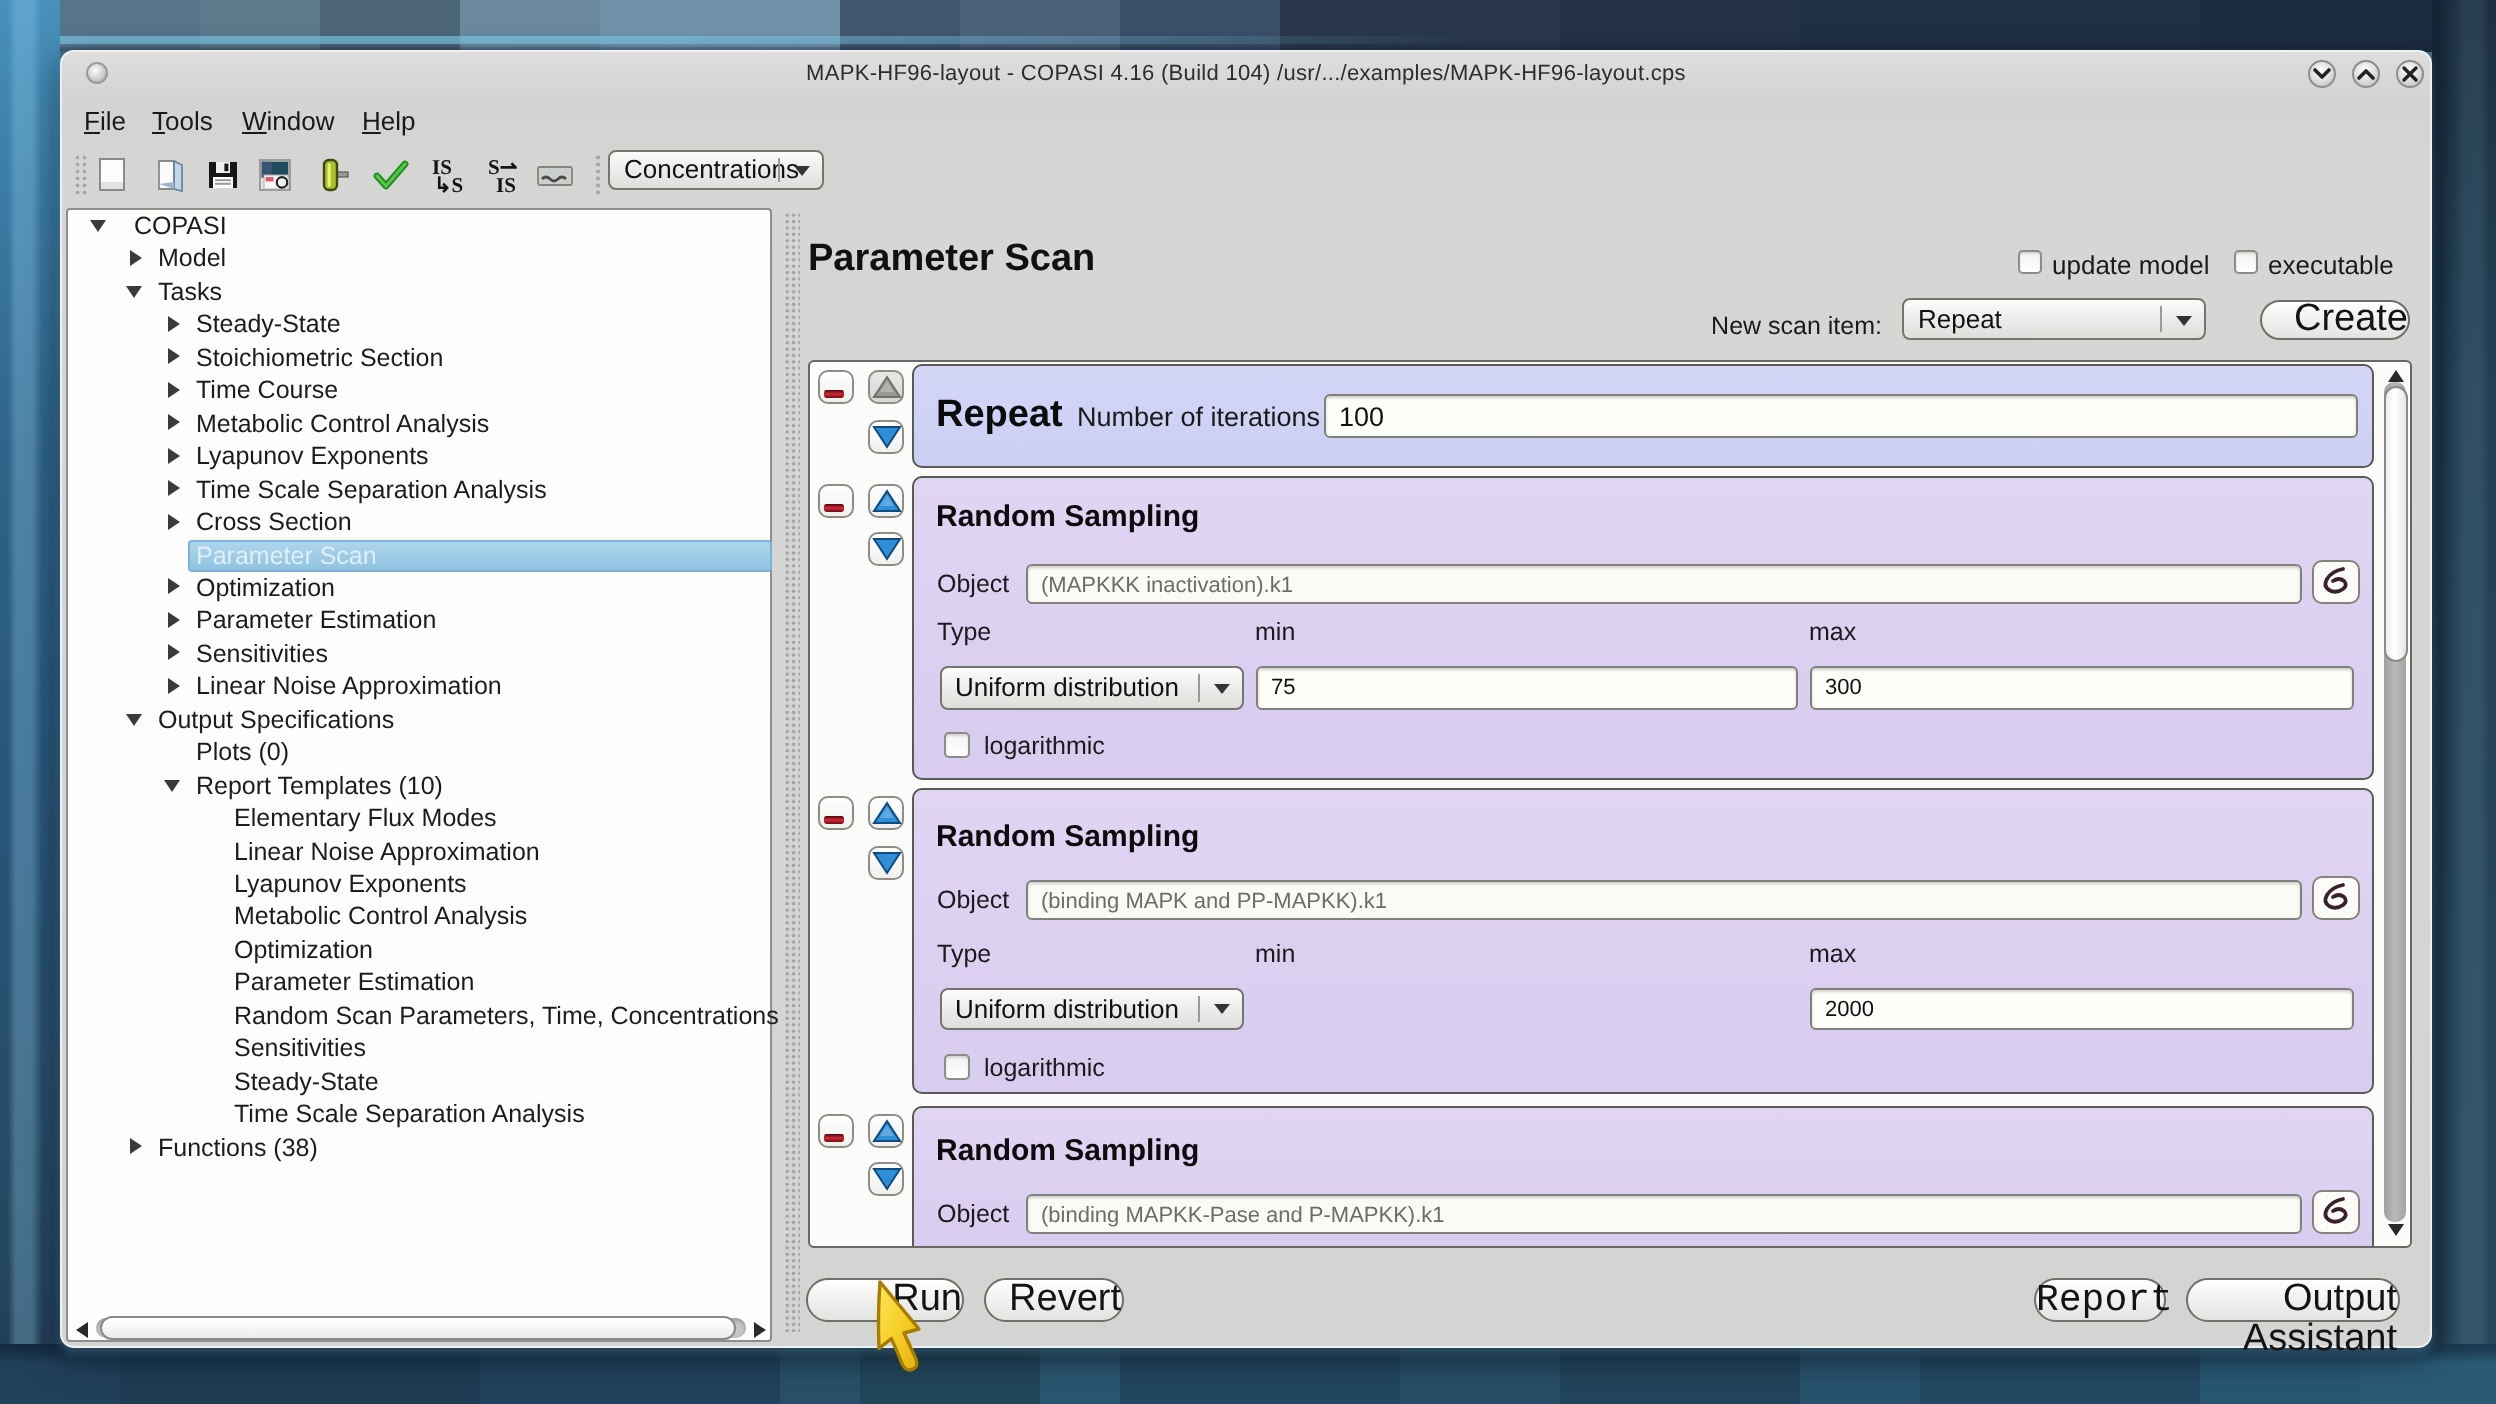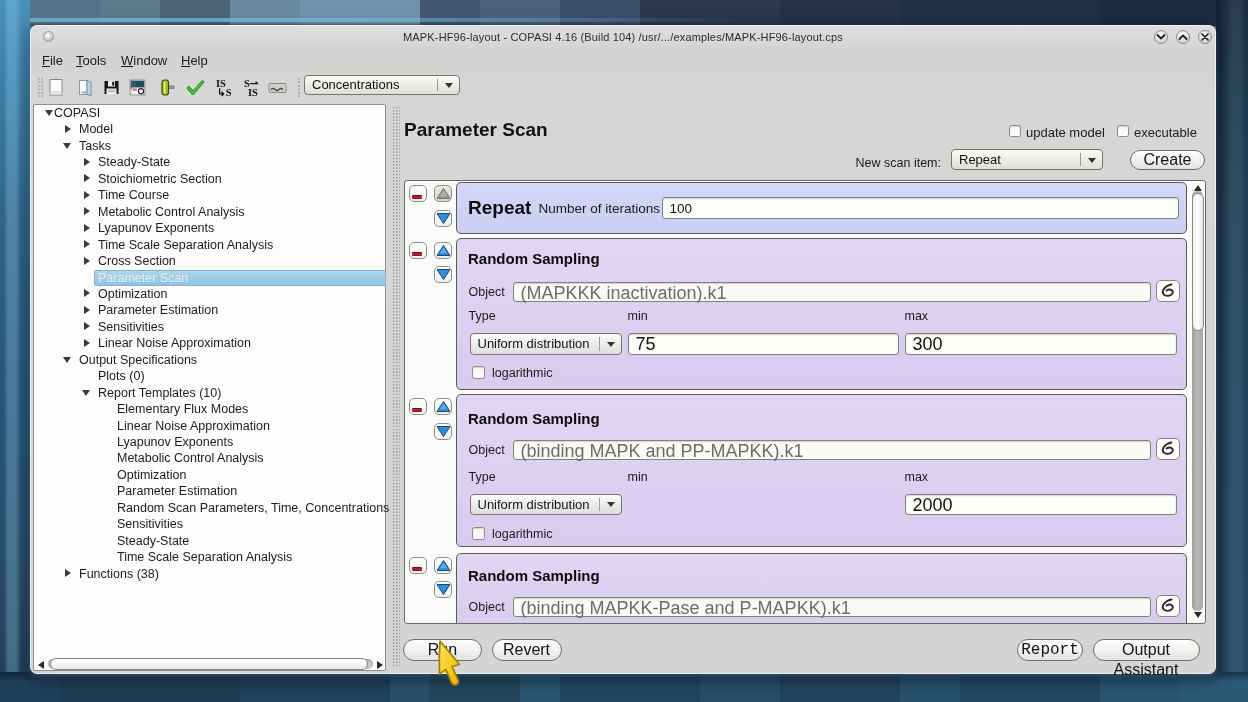--- a/index.html
+++ b/index.html
@@ -49,21 +49,21 @@
 .tbicon { top:52px; }
 #tbhandle { left:6px; top:51px; width:7px; height:21px;
   background-image:radial-gradient(circle, #a8a8a6 0.9px, rgba(0,0,0,0) 1.1px); background-size:3.5px 3.5px; }
 #tbsep { left:266px; top:51px; width:4px; height:21px;
   background-image:radial-gradient(circle, #a8a8a6 0.9px, rgba(0,0,0,0) 1.1px); background-size:3.5px 3.5px; }
 .combo { background:linear-gradient(180deg,#fcfcfb,#efefee 40%,#dededb); border:1px solid #75756e; border-radius:4px;
   font-size:13px; color:#111; }
 .combo .arr { position:absolute; right:6px; top:50%; margin-top:-2px; width:0; height:0;
   border-left:4.5px solid transparent; border-right:4.5px solid transparent; border-top:5px solid #333; }
 .combo .sep { position:absolute; right:21px; top:3px; bottom:3px; width:1px; background:#9a9a96; }
-#maincombo { left:273px; top:49px; width:156px; height:20px; line-height:18px; padding-left:7px; }
+#maincombo { left:273px; top:49px; width:108px; height:20px; line-height:18px; padding-left:7px; }
 
 #tree { left:2px; top:78px; width:353px; height:567px; background:#fdfdfc;
   border:1px solid #8e8e8a; border-radius:2px; }
 .trow { position:absolute; height:16.5px; font-size:12.5px; color:#1c1c1c; white-space:nowrap; line-height:16.5px; }
 .tar { position:absolute; width:0; height:0; }
 .exp { border-left:4.5px solid transparent; border-right:4.5px solid transparent; border-top:6px solid #3a3a3a; margin-top:5px; }
 .col { border-top:4.5px solid transparent; border-bottom:4.5px solid transparent; border-left:6px solid #3a3a3a; margin-top:3.5px; }
 #sel { left:60px; top:163.5px; width:292px; height:16.5px; border-radius:2px;
   background:linear-gradient(180deg,#aed6ec,#8fc3e1); border:1px solid #7fb2d6; }
 #sel span { color:#e2eef6; }
@@ -75,30 +75,30 @@
 
 #split { left:361px; top:80px; width:8px; height:560px;
   background-image:radial-gradient(circle, #a2a2a0 0.8px, rgba(0,0,0,0) 1px); background-size:3.2px 3.2px; }
 
 #ptitle { left:373px; top:93px; font-size:19px; font-weight:bold; color:#111; }
 .cb { width:12px; height:12px; background:linear-gradient(180deg,#f2f2f0,#ffffff); border:1px solid #8c8c88; border-radius:2.5px; box-shadow:inset 0 1px 1px rgba(0,0,0,0.12); }
 .lbl12 { font-size:13px; color:#1a1a1a; }
 .lbl13 { font-size:12.5px; color:#1a1a1a; }
 
 .pill { background:linear-gradient(180deg,#ffffff,#f2f2f0 45%,#e3e3e1); border:1px solid #6f6f69; border-radius:11px;
-  font-size:16px; color:#141414; text-align:center; }
+  font-size:19px; color:#141414; text-align:right; }
 
 #scan { left:373px; top:154px; width:802px; height:444px; background:#fbfbfa;
   border:1.5px solid #686864; border-radius:3px; overflow:hidden; }
 .item { position:absolute; left:51px; width:731px; border:1.5px solid #5a5a56; border-radius:5px; }
 .repeat-bg { background:linear-gradient(180deg,#d3d6f7,#cbcff3); }
 .rs-bg { background:linear-gradient(180deg,#e0d5f3,#d8ccef); }
 .h2 { position:absolute; font-size:15px; font-weight:bold; color:#0c0c0c; }
 .field { position:absolute; background:#fdfdfa; border:1px solid #80807c; border-radius:3px;
-  font-size:18px; color:#111; line-height:20px; padding-left:7px;
+  font-size:11px; color:#111; line-height:20px; padding-left:7px;
   box-shadow:inset 0 1px 1.5px rgba(0,0,0,0.18); }
 .field.ro { background:#fbfbf6; color:#6c6c68; }
 .gutbtn { position:absolute; width:18px; height:17px; border:1.5px solid #8e8e86; border-radius:5px;
   background:linear-gradient(180deg,#ffffff,#f0f0ee); }
 .gutbtn.dis { background:linear-gradient(180deg,#e8e8e6,#d6d6d4); }
 .rbar { position:absolute; left:2px; bottom:2px; width:10px; height:4px; border-radius:1.2px;
   background:linear-gradient(180deg,#4a060e,#d42838 50%,#6e0a14); }
 .copbtn { position:absolute; left:699px; width:24px; height:22px; background:#fcfcf8;
   border:1.5px solid #84847e; border-radius:5px; }
 
@@ -179,21 +179,21 @@
         <text x="5" y="18" font-family="Liberation Serif" font-size="10.5" font-weight="bold" fill="#141414">IS</text>
       </svg></div>
     <div class="abs tbicon" style="left:237px;"><svg width="19" height="19" viewBox="0 0 19 19">
         <rect x="1" y="5.5" width="17" height="9" rx="1" fill="#ccd0cc" stroke="#84847f" stroke-width="0.9"></rect>
         <path d="M3 11.5 q2 -2 4 0 q2 2 4 0 q2 -2 4 0" fill="none" stroke="#4a4a46" stroke-width="1.3"></path>
       </svg></div>
     <div id="tbsep" class="abs"></div>
   <div id="maincombo" class="combo abs">Concentrations<span class="sep"></span><span class="arr"></span></div>
 
   <div id="tree" class="abs">
-      <div class="trow" style="left:20px; top:0.0px;">COPASI</div>
+      <div class="trow" style="left:33px; top:0.0px;">COPASI</div>
       <div class="tar exp" style="left:11px; top:0.0px;"></div>
       <div class="trow" style="left:45px; top:16.4px;">Model</div>
       <div class="tar col" style="left:31px; top:16.4px;"></div>
       <div class="trow" style="left:45px; top:32.9px;">Tasks</div>
       <div class="tar exp" style="left:29px; top:32.9px;"></div>
       <div class="trow" style="left:64px; top:49.3px;">Steady-State</div>
       <div class="tar col" style="left:50px; top:49.3px;"></div>
       <div class="trow" style="left:64px; top:65.8px;">Stoichiometric Section</div>
       <div class="tar col" style="left:50px; top:65.8px;"></div>
       <div class="trow" style="left:64px; top:82.3px;">Time Course</div>

